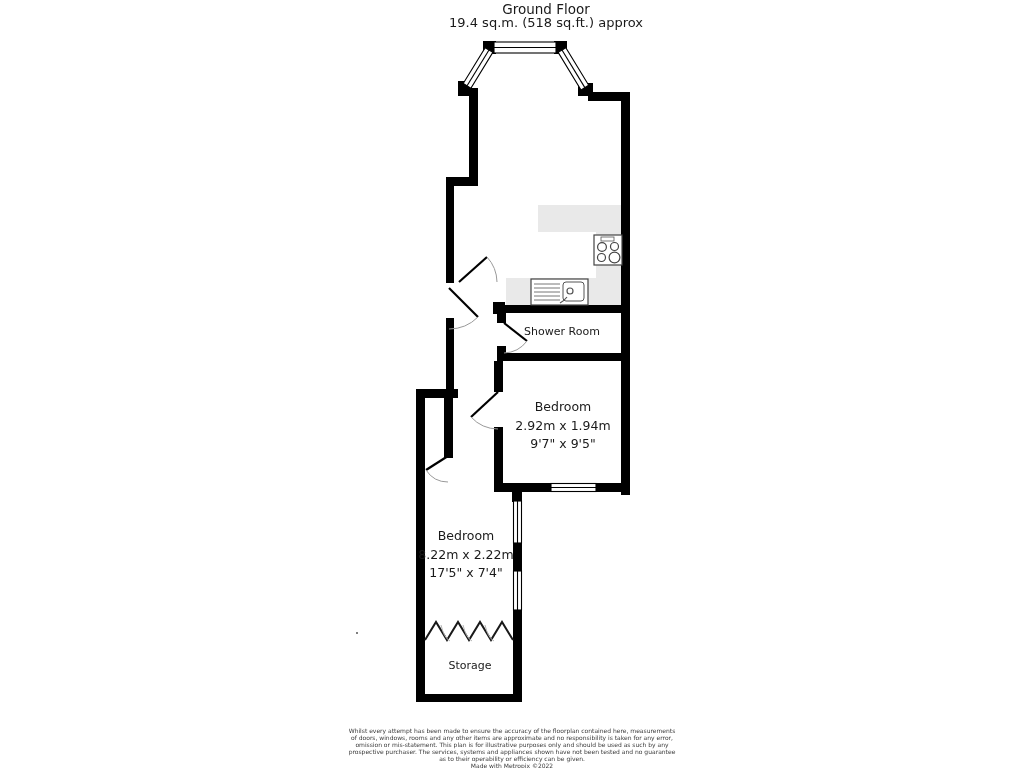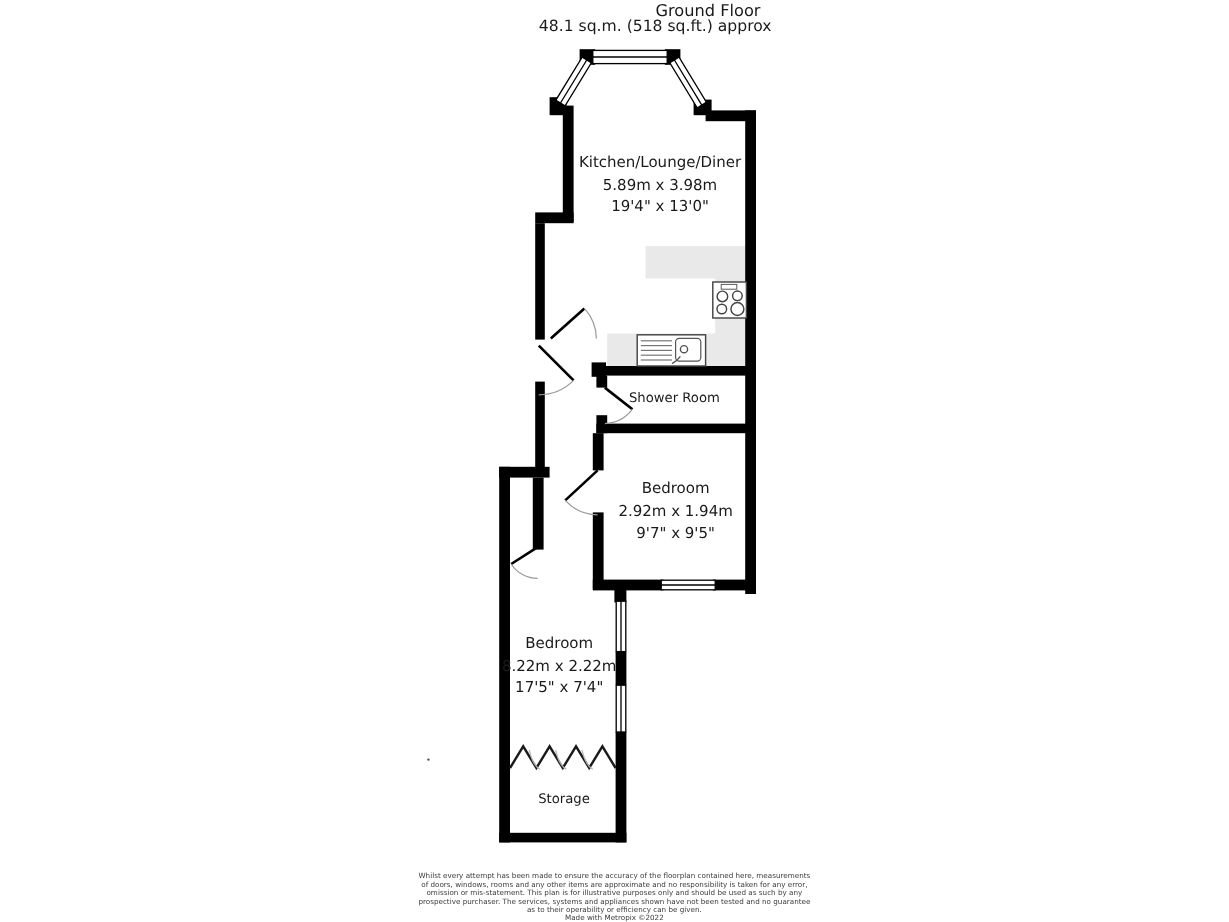--- a/index.html
+++ b/index.html
@@ -15,22 +15,22 @@
   .single{font-size:11px;}
   .disclaimer{font-size:6px;line-height:7px;color:#3a3a3a;width:330px;}
   .disclaimer div{white-space:nowrap;transform-origin:center;}
   .dot{position:absolute;width:2px;height:2px;background:#555;border-radius:50%;}
 </style>
 </head>
 <body>
 
 <div id="stage">
 
-  <div class="label title-line1" style="left:546px;top:1px;margin-left:44px;">Ground Floor</div>
-  <div class="label title-line2" style="left:546px;top:15px;">48.1 sq.m. (518 sq.ft.) approx</div>
+  <div class="label title-line1" style="left:546px;top:1px;">Ground Floor</div>
+  <div class="label title-line2" style="left:546px;top:15px;">19.4 sq.m. (518 sq.ft.) approx</div>
 
   <svg id="plan-svg" width="1024" height="768" viewBox="0 0 1024 768">
 
     <path d="M538,205 H621 V305 H506 V278 H596 V232 H538 Z" fill="#e9e9e9"></path>
 
     <g fill="#000">
       <rect x="469" y="88" width="9" height="97"></rect>
       <rect x="446" y="177" width="32" height="9"></rect>
       <rect x="446" y="186" width="8" height="97"></rect>
       <rect x="446" y="318" width="8" height="72"></rect>
@@ -130,25 +130,20 @@
       <rect x="601" y="237" width="13" height="4" fill="#fff" stroke="#555" stroke-width="0.8"></rect>
       <g fill="#fff" stroke="#444" stroke-width="1.2">
         <circle cx="602" cy="247" r="4.4"></circle>
         <circle cx="614.5" cy="246.5" r="4"></circle>
         <circle cx="601.5" cy="257.5" r="4"></circle>
         <circle cx="614.5" cy="257.5" r="5.4"></circle>
       </g>
     </g>
   </svg>
 
-  <div class="label room" style="left:550px;top:126px;">
-    <div>Kitchen/Lounge/Diner</div>
-    <div>5.89m x 3.98m</div>
-    <div>19'4" x 13'0"</div>
-  </div>
 
   <div class="label single" style="left:562px;top:325px;">Shower Room</div>
 
   <div class="label room" style="left:563px;top:398px;">
     <div>Bedroom</div>
     <div>2.92m x 1.94m</div>
     <div>9'7" x 9'5"</div>
   </div>
 
   <div class="label room" style="left:466px;top:527px;">

